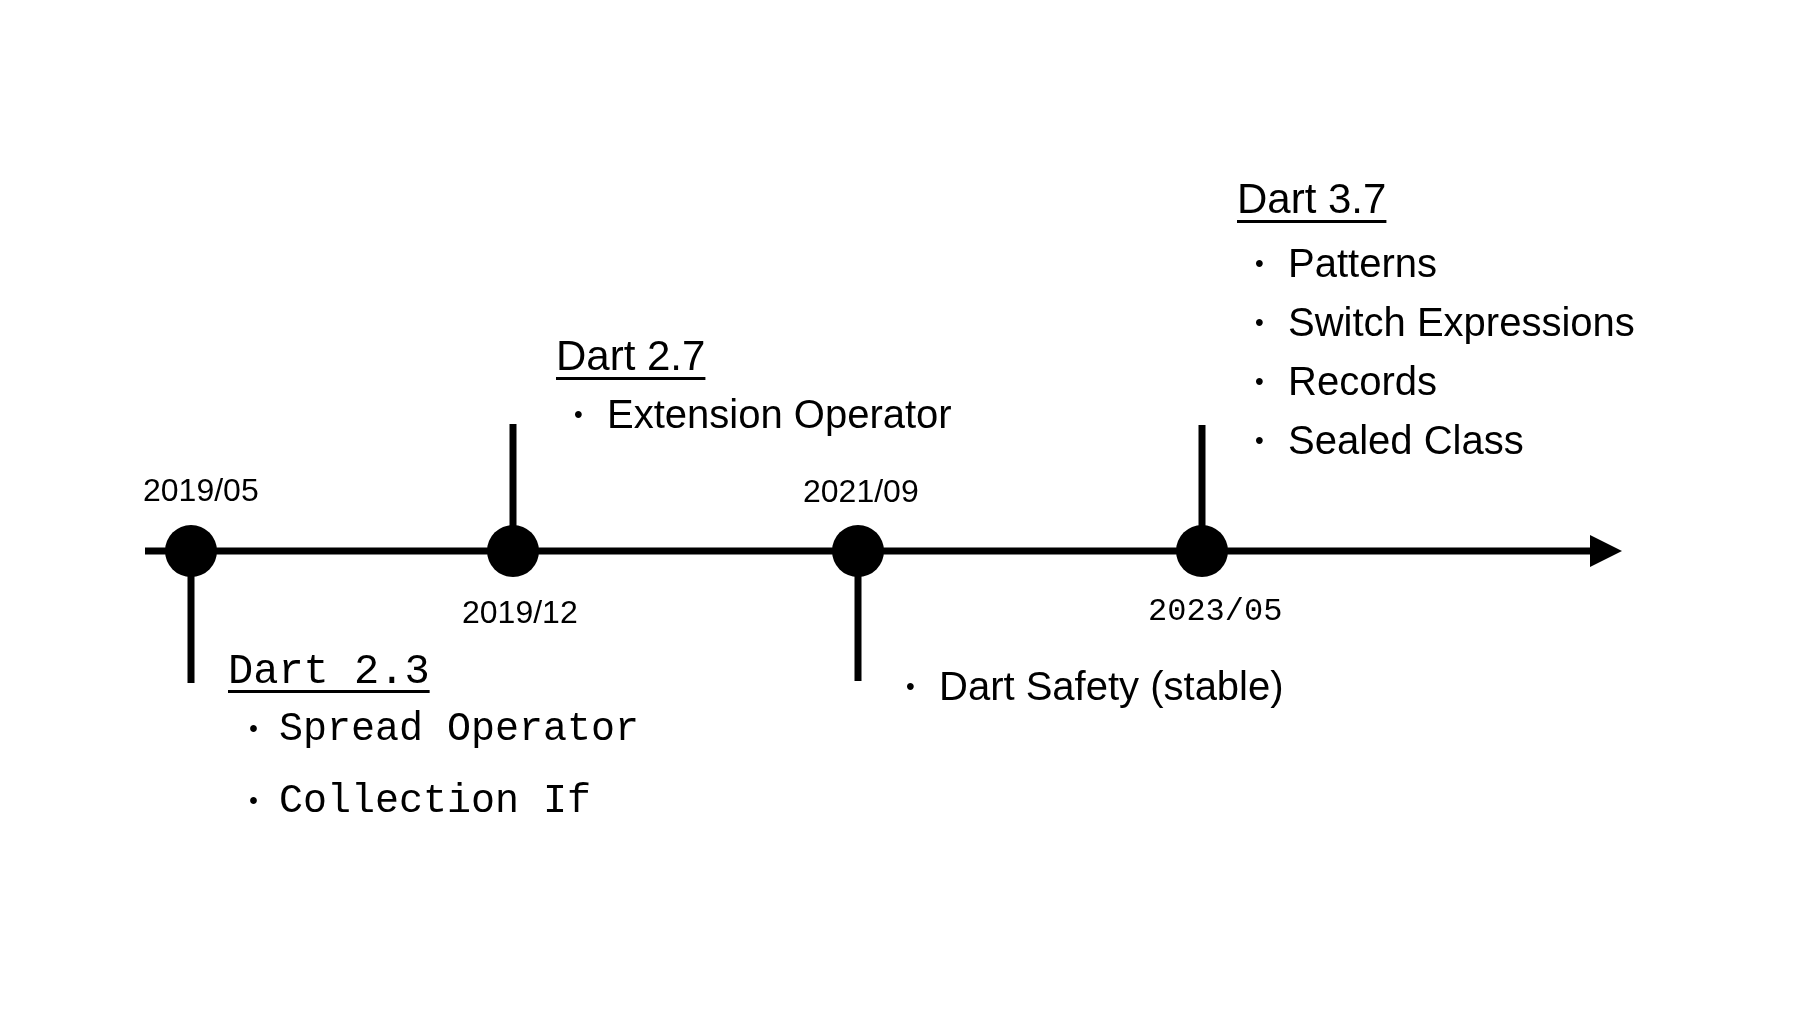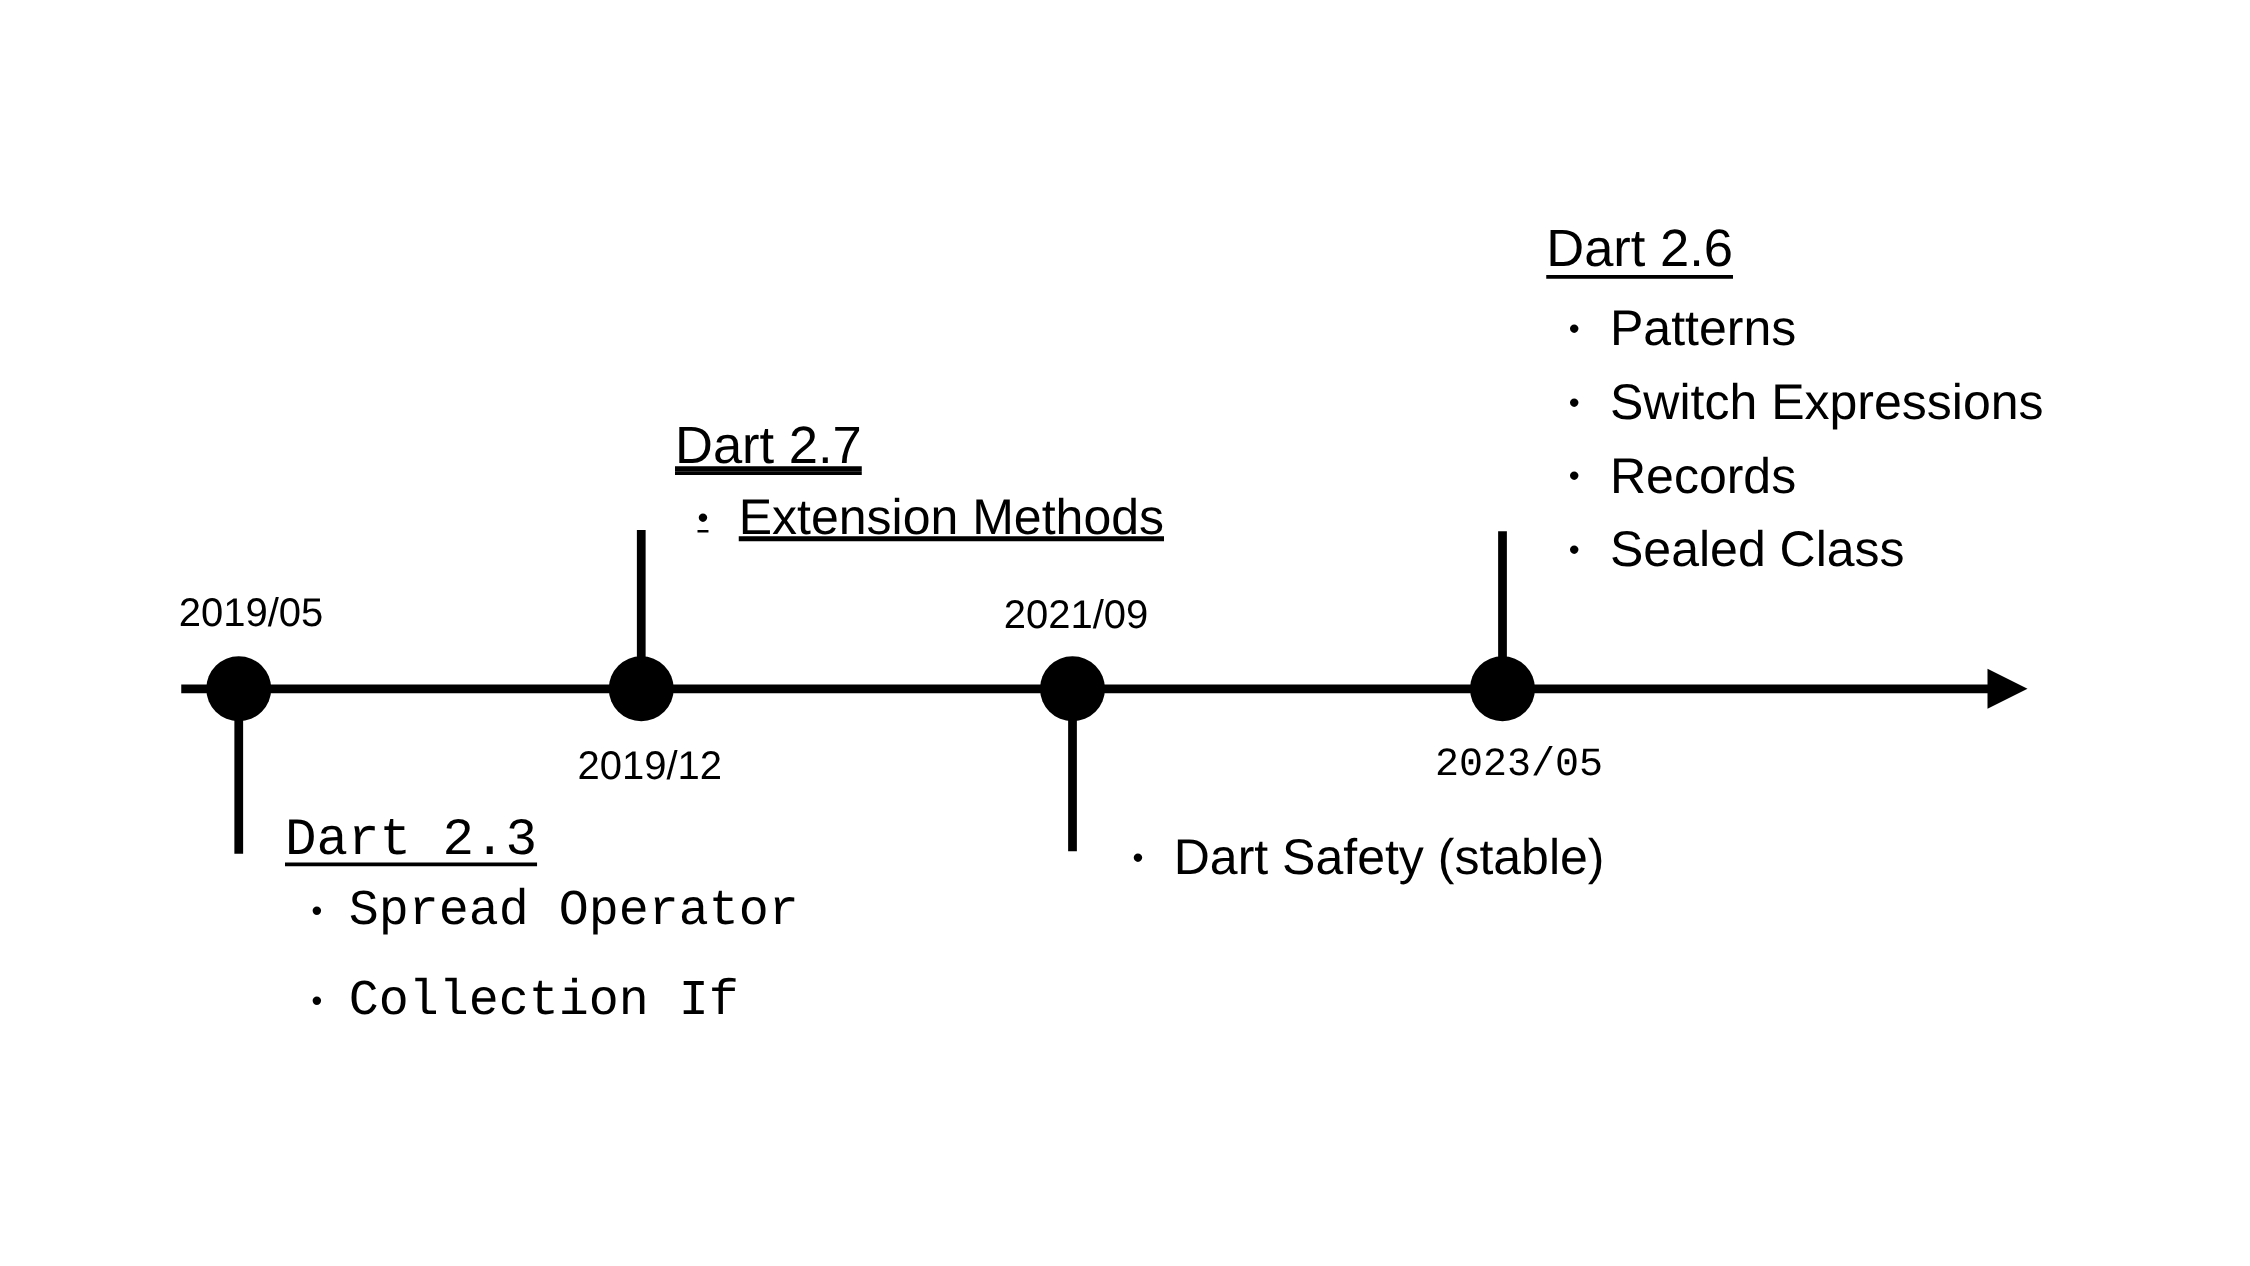--- a/index.html
+++ b/index.html
@@ -61,21 +61,21 @@
     margin-top: var(--li-gap);
   }
   .bullet {
     display: inline-block;
     width: 33px;
     flex: 0 0 33px;
     font-size: 25px;
     line-height: 1;
   }
   .block-dart23 { left: 228px; top: 650px; font-family: Liberation Mono, monospace; --li-gap: 28px; }
-  .block-dart27 { left: 540px; top: 334px; text-decoration: underline; }
+  .block-dart27 { left: 556px; top: 334px; }
   .block-dart212 { left: 888px; top: 650px; }
   .block-dart30 { left: 1237px; top: 177px; --first-gap: 20px; --li-gap: 15px; }
   .date-1 { left: 143px;  top: 475px; }
   .date-2 { left: 462px;  top: 597px; text-align: right; }
   .date-3 { left: 803px;  top: 476px; }
   .date-4 { left: 1148px; top: 597px; font-family: Liberation Mono, monospace; }
 </style>
 </head>
 <body>
 
@@ -114,36 +114,36 @@
         <span>Collection If</span>
       </li>
     </ul>
   </div>
 
   <div class="block block-dart27">
     <h2>Dart 2.7</h2>
     <ul>
       <li>
         <span class="bullet">•</span>
-        <span>Extension Methods</span>
+        <span>Extension Operator</span>
       </li>
     </ul>
   </div>
 
   <div class="block block-dart212">
     <ul>
       <li>
         <span class="bullet">•</span>
         <span>Dart Safety (stable)</span>
       </li>
     </ul>
   </div>
 
   <div class="block block-dart30">
-    <h2>Dart 2.6</h2>
+    <h2>Dart 3.7</h2>
     <ul>
       <li>
         <span class="bullet">•</span>
         <span>Patterns</span>
       </li>
       <li>
         <span class="bullet">•</span>
         <span>Switch Expressions</span>
       </li>
       <li>

